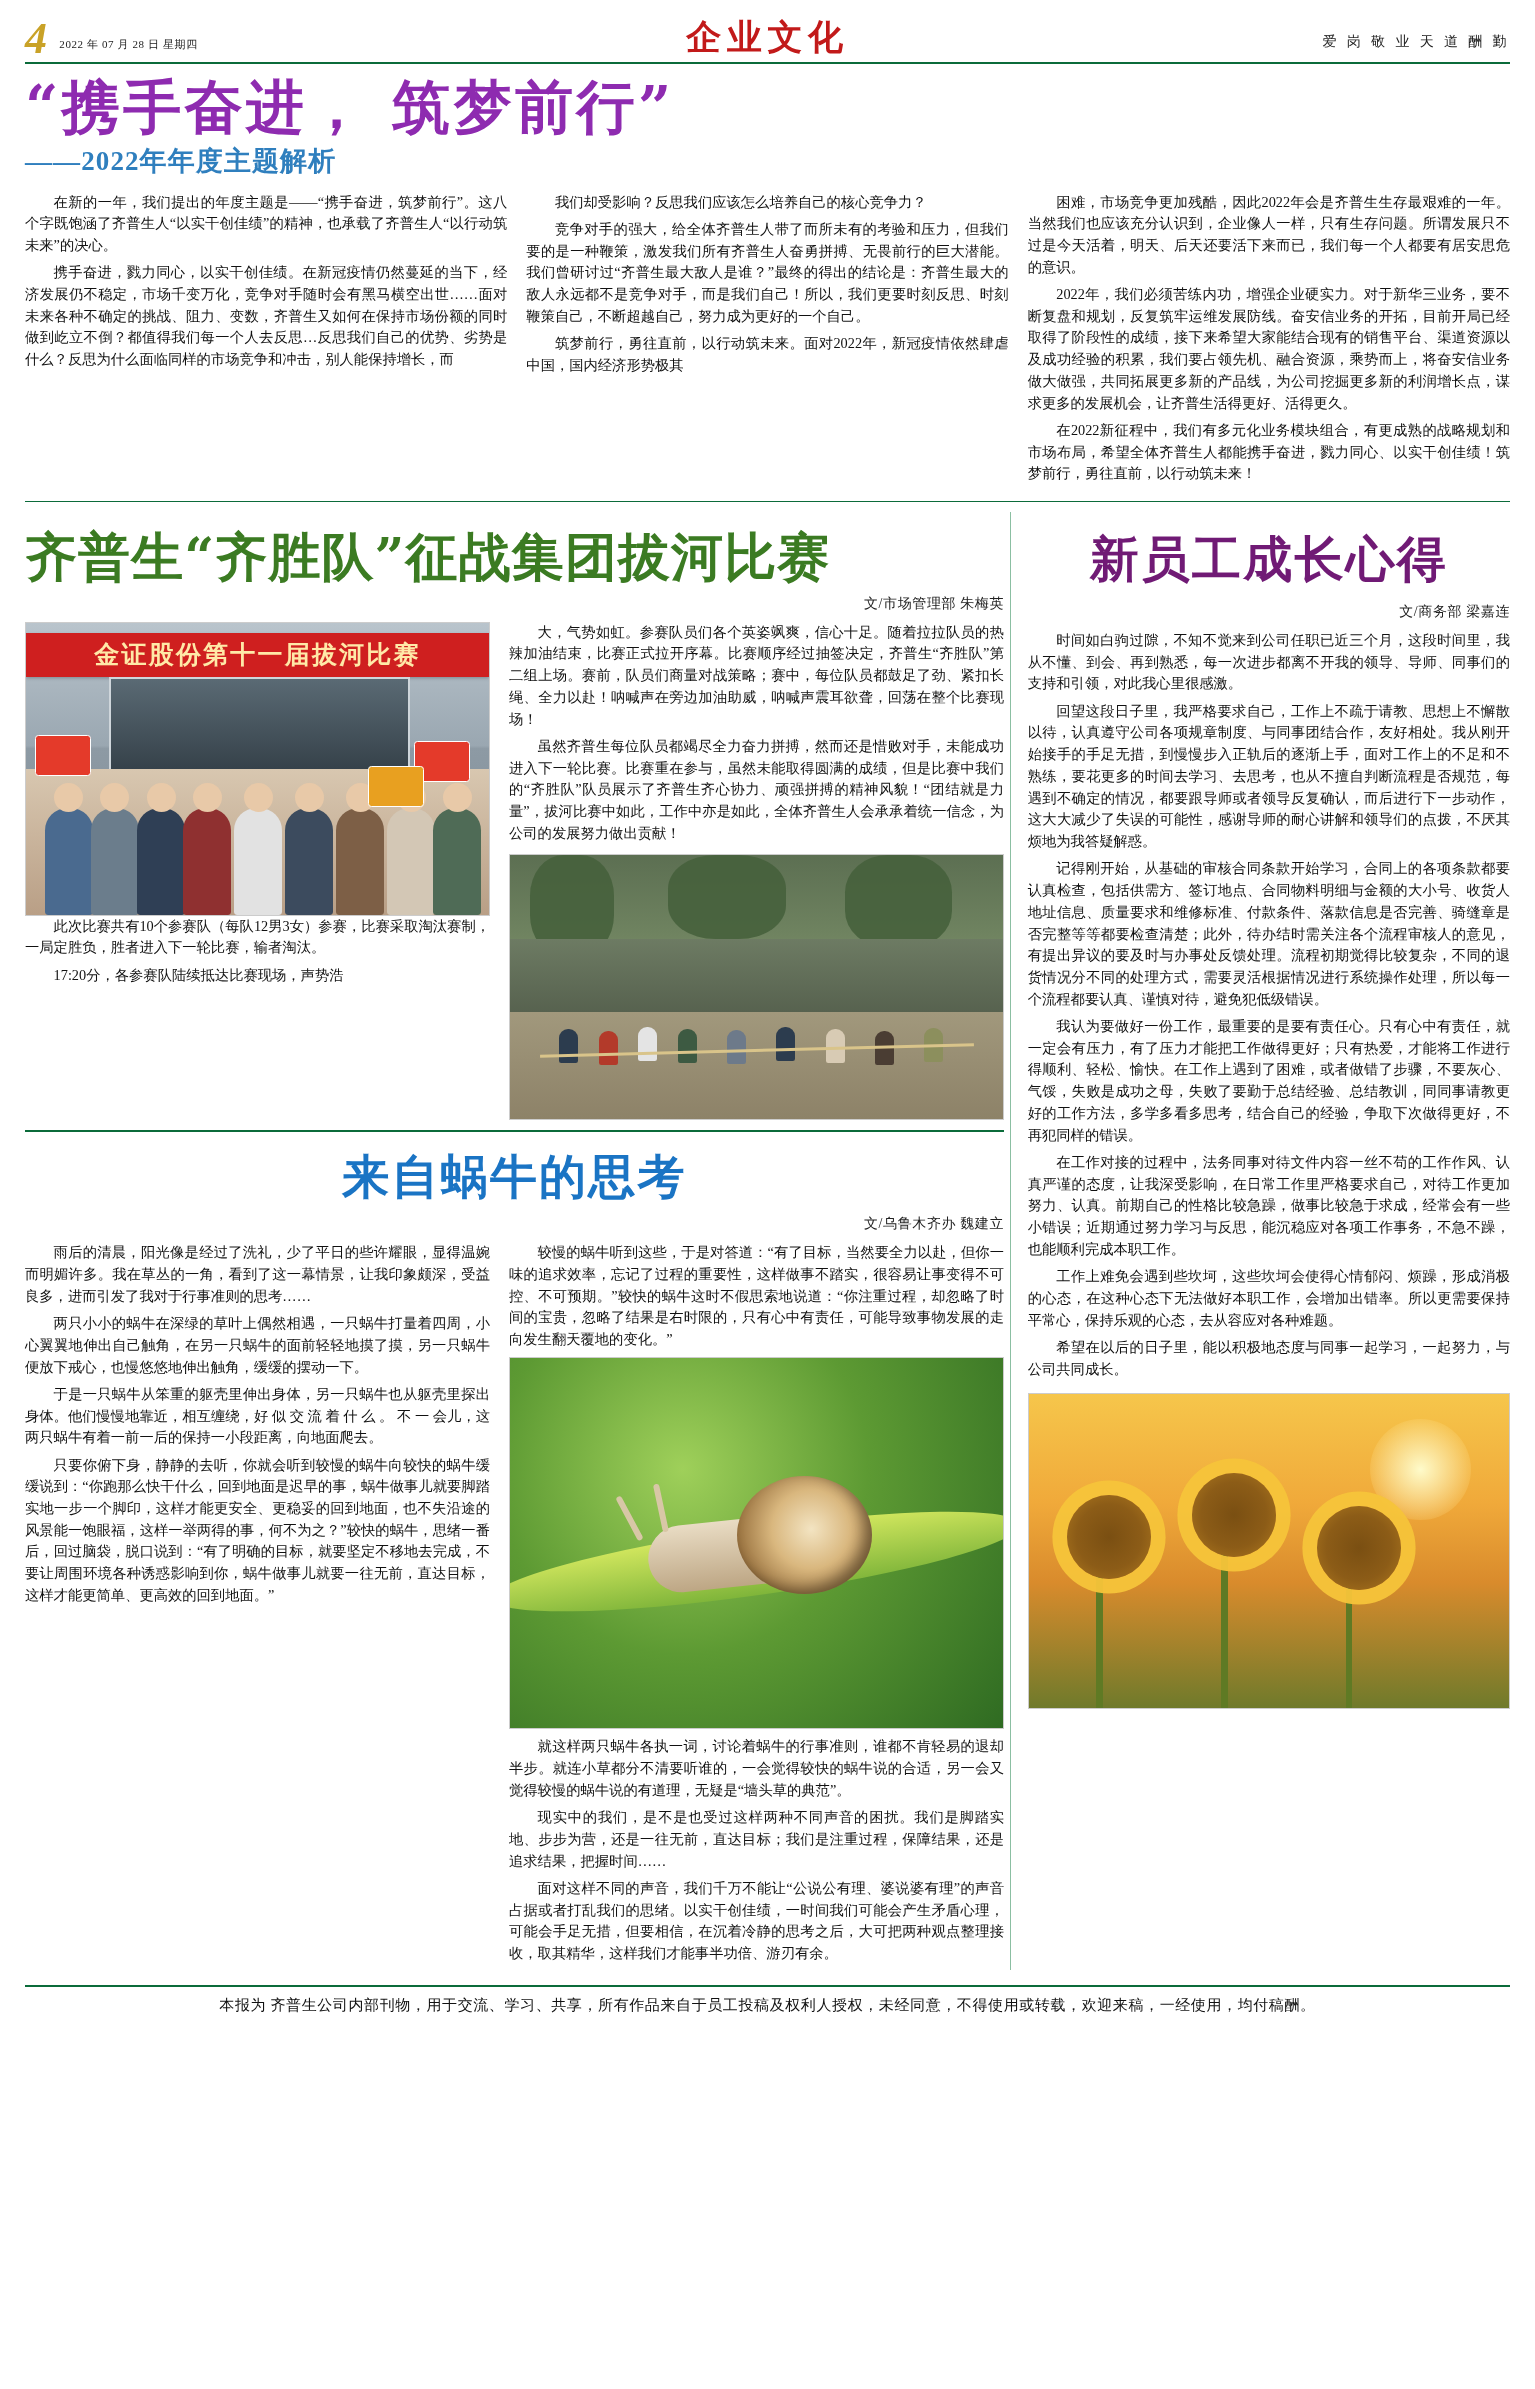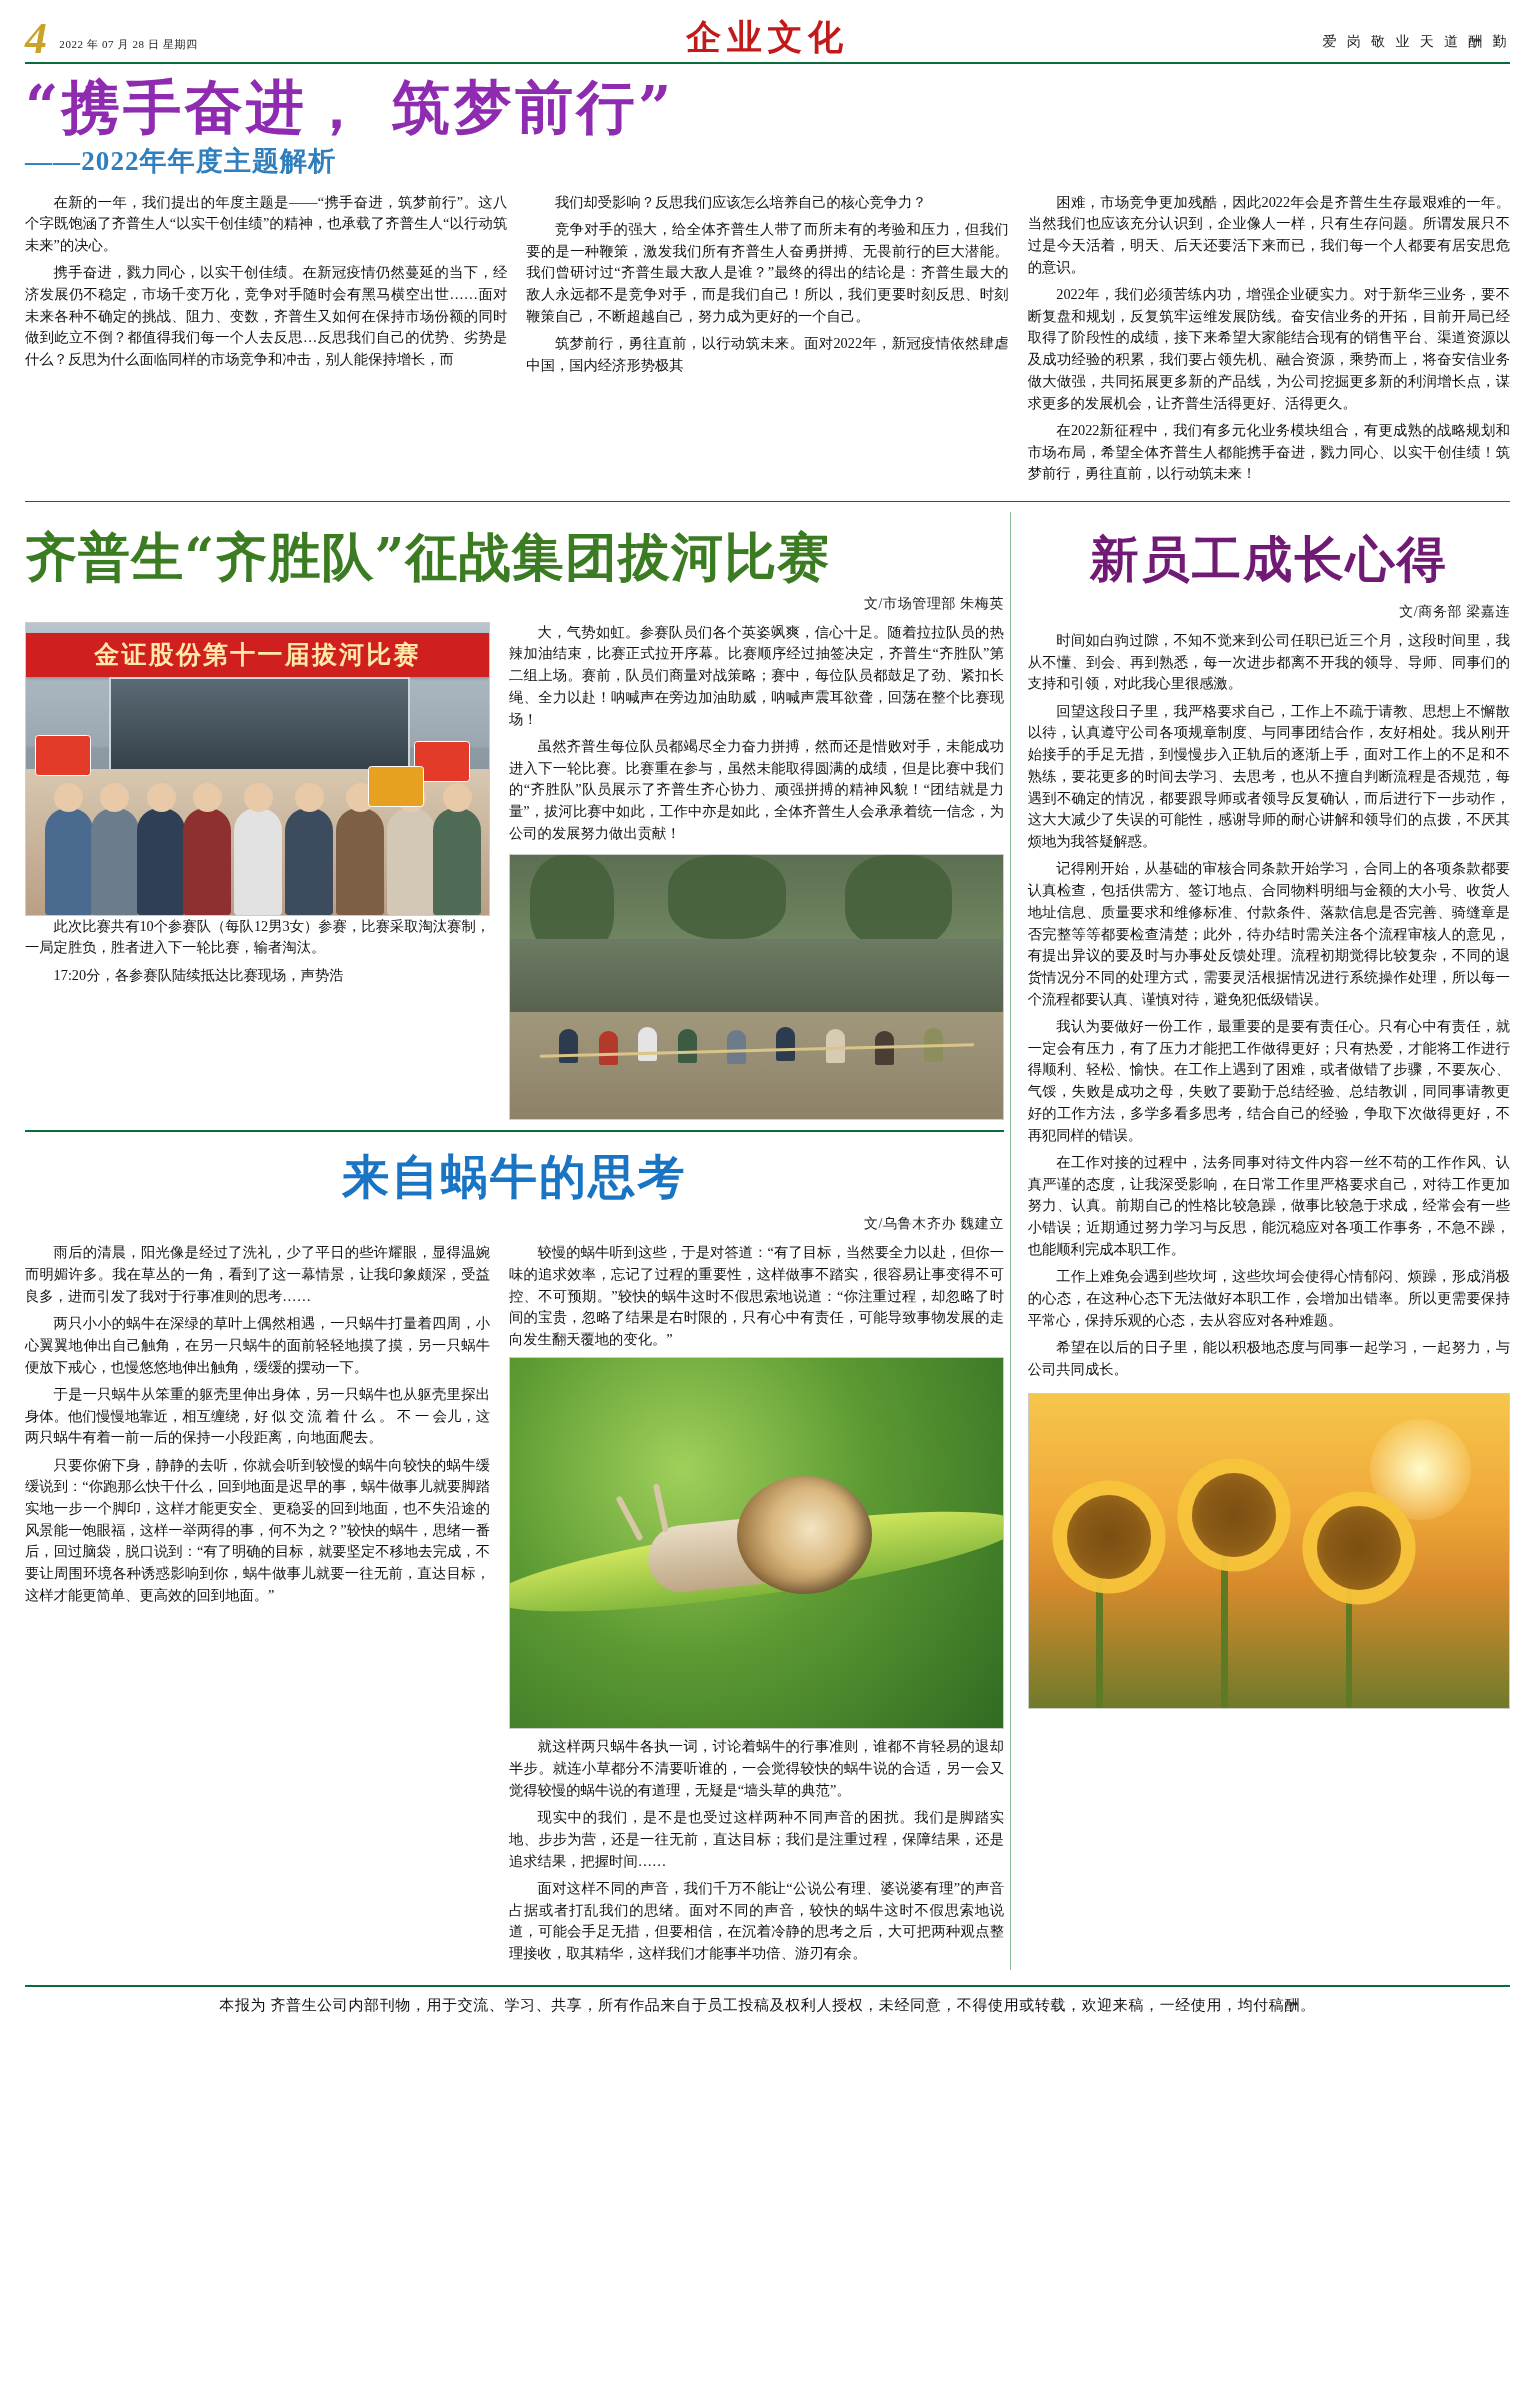--- a/index.html
+++ b/index.html
@@ -383,21 +383,21 @@
             <div class="photo photo-snail" style="margin:5.6px 0 7.9px 0;">
               <div class="leaf"></div>
               <div class="body"></div>
               <div class="shell"></div>
               <div class="horn" style="left:26%; top:36%; transform:rotate(-28deg);"></div>
               <div class="horn" style="left:31%; top:34%; transform:rotate(-12deg);"></div>
             </div>
 
             <p class="body">就这样两只蜗牛各执一词，讨论着蜗牛的行事准则，谁都不肯轻易的退却半步。就连小草都分不清要听谁的，一会觉得较快的蜗牛说的合适，另一会又觉得较慢的蜗牛说的有道理，无疑是“墙头草的典范”。</p>
             <p class="body">现实中的我们，是不是也受过这样两种不同声音的困扰。我们是脚踏实地、步步为营，还是一往无前，直达目标；我们是注重过程，保障结果，还是追求结果，把握时间……</p>
-            <p class="body">面对这样不同的声音，我们千万不能让“公说公有理、婆说婆有理”的声音占据或者打乱我们的思绪。面对不同的声音，较快的蜗牛这时不假思索地说道，可能会手足无措，但要相信，在沉着冷静的思考之后，大可把两种观点整理接收，取其精华，这样我们才能事半功倍、游刃有余。</p>
+            <p class="body">面对这样不同的声音，我们千万不能让“公说公有理、婆说婆有理”的声音占据或者打乱我们的思绪。以实干创佳绩，一时间我们可能会产生矛盾心理，可能会手足无措，但要相信，在沉着冷静的思考之后，大可把两种观点整理接收，取其精华，这样我们才能事半功倍、游刃有余。</p>
           </div>
         </div>
       </div>
     </div>
 
     <div class="vline" style="margin:0 0 0 5.6px;"></div>
 
     <div class="lower-right">
       <div class="a3-title">新员工成长心得</div>
       <div class="byline">文/商务部  梁嘉连</div>

